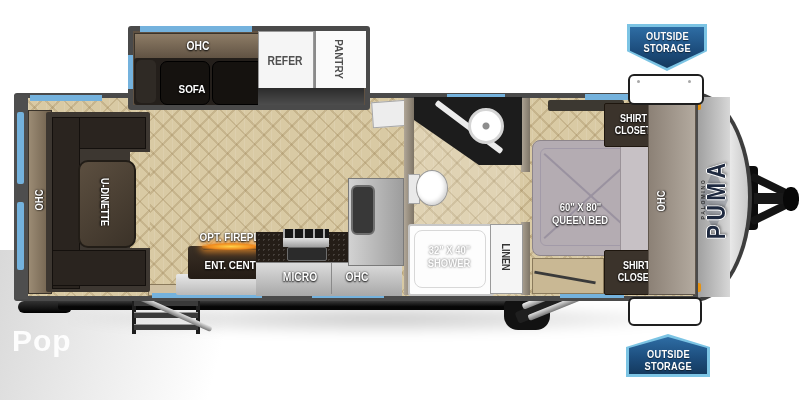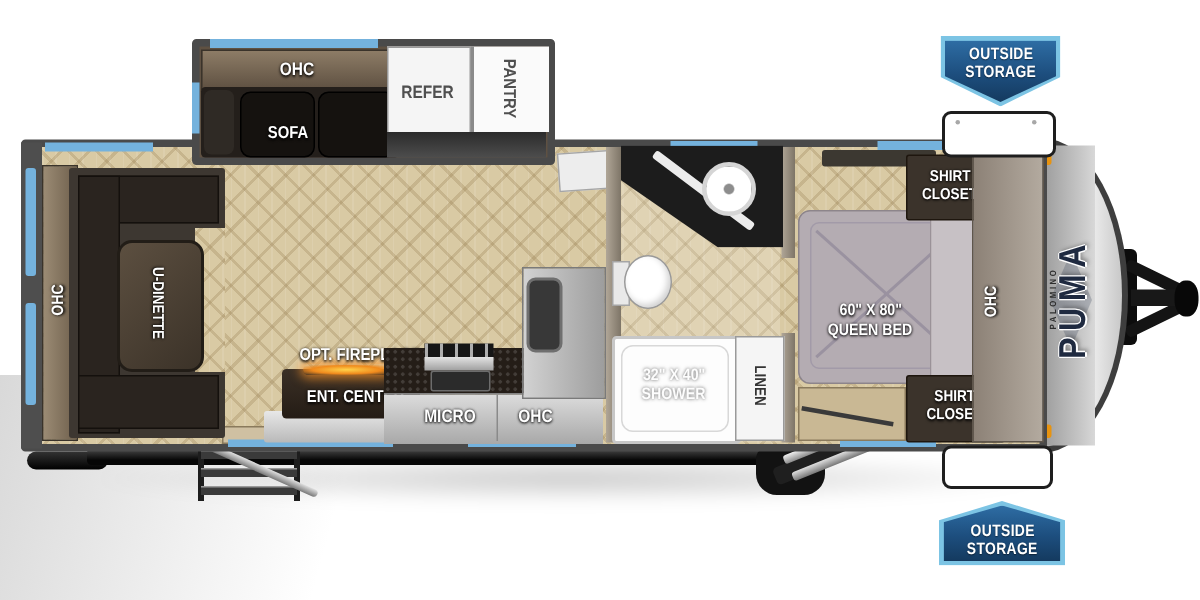--- a/index.html
+++ b/index.html
@@ -207,14 +207,16 @@
       <span>STORAGE</span>
     </div>
   </div>
   <div class="abs badge-skin pt-up" style="left:626px;top:334px;width:84px;height:43px;">
     <div class="badge-core pt-up" style="left:3px;top:3px;right:3px;bottom:3px;padding-top:9px;font-size:11px;">
       <span>OUTSIDE</span>
       <span>STORAGE</span>
     </div>
   </div>
 
+  <div class="abs" style="left:12px;top:324px;font-weight:bold;font-size:30px;color:rgba(255,255,255,.92);
+              font-family:'Liberation Sans',sans-serif;letter-spacing:1px;">Pop</div>
 
 </div>
 
 </body></html>

